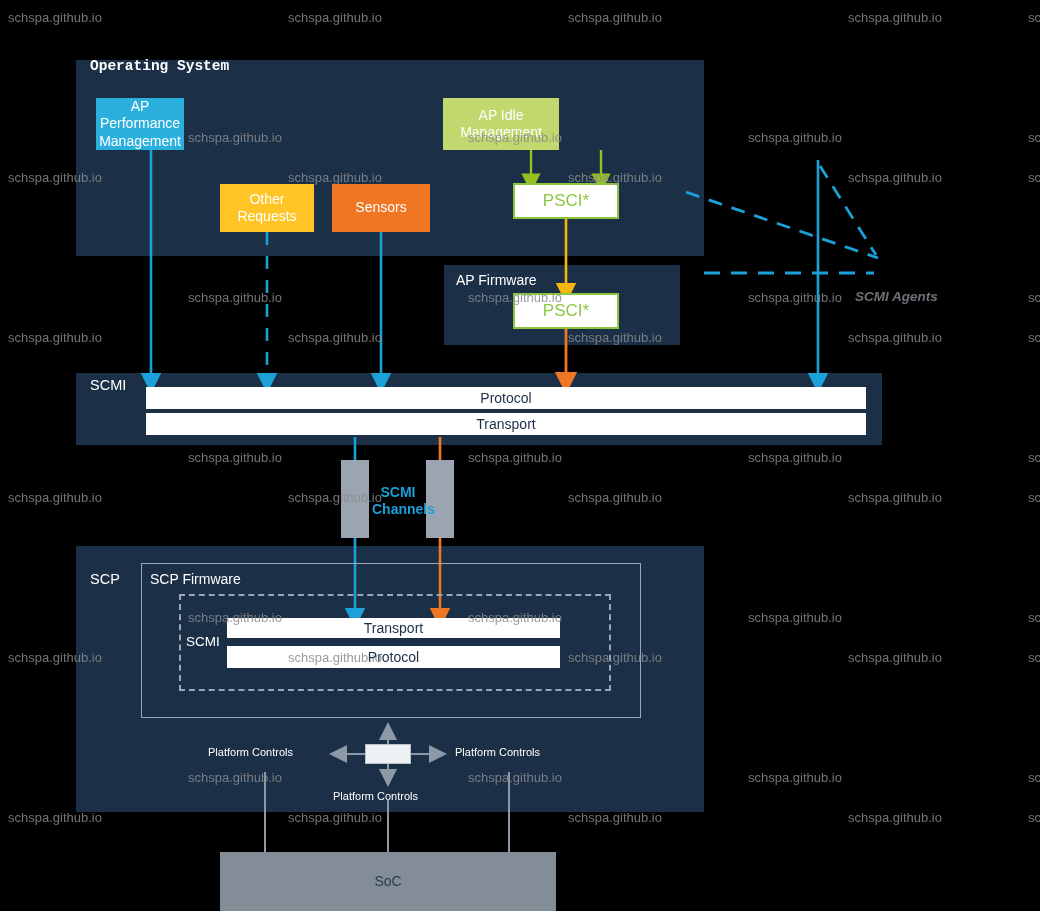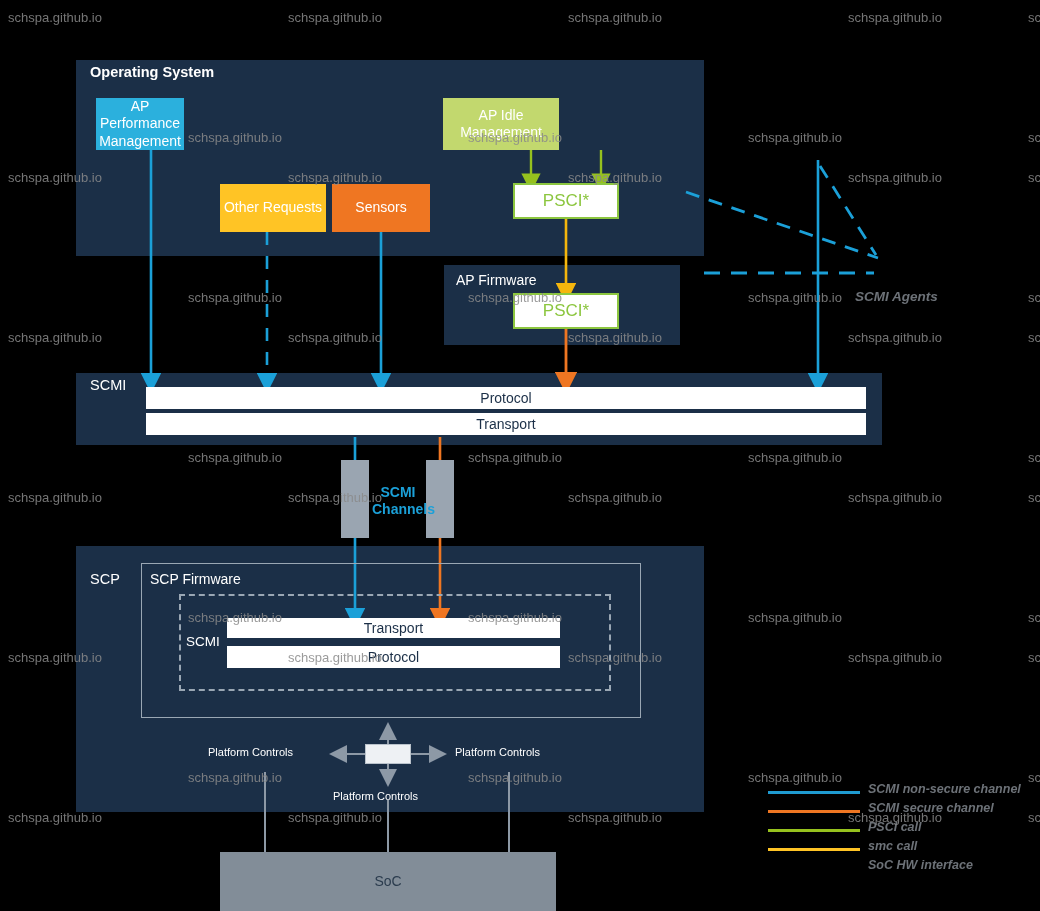--- a/index.html
+++ b/index.html
@@ -144,28 +144,28 @@
     <line x1="388" y1="754" x2="388" y2="731" stroke="#8d99a6" stroke-width="2" marker-end="url(#ar-grey)"></line>
     <line x1="388" y1="754" x2="388" y2="778" stroke="#8d99a6" stroke-width="2" marker-end="url(#ar-grey)"></line>
     <line x1="370" y1="754" x2="338" y2="754" stroke="#8d99a6" stroke-width="2" marker-end="url(#ar-grey)"></line>
     <line x1="408" y1="754" x2="438" y2="754" stroke="#8d99a6" stroke-width="2" marker-end="url(#ar-grey)"></line>
 
     <line x1="265" y1="772" x2="265" y2="876" stroke="#8d99a6" stroke-width="2" marker-end="url(#ar-grey)"></line>
     <line x1="388" y1="800" x2="388" y2="876" stroke="#8d99a6" stroke-width="2" marker-end="url(#ar-grey)"></line>
     <line x1="509" y1="772" x2="509" y2="876" stroke="#8d99a6" stroke-width="2" marker-end="url(#ar-grey)"></line>
   </svg>
 
-  <div class="panel-title" style="left:90px; top:64px; z-index:20;">Operating System</div>
+  <div class="panel-title" style="left:90px; top:58px; z-index:20;font-family:Liberation Mono, monospace;">Operating System</div>
   <div class="panel-title thin" style="left:456px; top:272px; z-index:20;">AP Firmware</div>
   <div class="sidelabel" style="left:90px; top:377px; z-index:20;">SCMI</div>
   <div class="sidelabel" style="left:90px; top:571px; z-index:20;">SCP</div>
 
   <div class="box cyan" style="left:96px; top:98px; width:88px; height:52px; z-index:20;">AP Performance Management</div>
 
-  <div class="box amber" style="left:220px; top:184px; width:106px; height:48px; z-index:20;">Other Requests</div>
+  <div class="box amber" style="left:220px; top:184px; width:94px; height:48px; z-index:20;">Other Requests</div>
 
   <div class="box orange" style="left:332px; top:184px; width:98px; height:48px; z-index:20;">Sensors</div>
 
   <div class="box lgreen" style="left:443px; top:98px; width:116px; height:52px; z-index:20;">AP Idle Management</div>
 
 
   <div class="box white-g" style="left:513px; top:183px; width:106px; height:36px; z-index:20;">PSCI*</div>
 
   <div class="box white-g" style="left:513px; top:293px; width:106px; height:36px; z-index:20;">PSCI*</div>
 
@@ -193,41 +193,20 @@
 
   <div style="position:absolute; left:365px; top:744px; width:46px; height:20px;
               background:#eef1f4; border:1px solid #b9c2cb; z-index:22;"></div>
 
   <div class="ctrl-label" style="left:208px; top:746px; z-index:22;">Platform Controls</div>
   <div class="ctrl-label" style="left:455px; top:746px; z-index:22;">Platform Controls</div>
   <div class="ctrl-label" style="left:333px; top:790px; z-index:22;">Platform Controls</div>
 
   <div class="box grey" style="left:220px; top:852px; width:336px; height:59px; z-index:20;">SoC</div>
 
-  <div id="legend" style="left:768px; top:783px; width:230px; z-index:30;">
-    <div class="lg-row">
-      <div class="lg-swatch" style="background:#1f9bd1;"></div>
-      <div class="lg-text">SCMI non-secure channel</div>
-    </div>
-    <div class="lg-row">
-      <div class="lg-swatch" style="background:#ef7622;"></div>
-      <div class="lg-text">SCMI secure channel</div>
-    </div>
-    <div class="lg-row">
-      <div class="lg-swatch" style="background:#96c11e;"></div>
-      <div class="lg-text">PSCI call</div>
-    </div>
-    <div class="lg-row">
-      <div class="lg-swatch" style="background:#ffc425;"></div>
-      <div class="lg-text">smc call</div>
-    </div>
-    <div class="lg-row">
-      <div class="lg-text">SoC HW interface</div>
-    </div>
-  </div>
 
   <div id="watermarks">
       <div class="wm" style="left: 8px; top: 10px;">schspa.github.io</div>
       <div class="wm" style="left: 288px; top: 10px;">schspa.github.io</div>
       <div class="wm" style="left: 568px; top: 10px;">schspa.github.io</div>
       <div class="wm" style="left: 848px; top: 10px;">schspa.github.io</div>
       <div class="wm" style="left: 1028px; top: 10px;">schspa.github.io</div>
       <div class="wm" style="left: 8px; top: 170px;">schspa.github.io</div>
       <div class="wm" style="left: 288px; top: 170px;">schspa.github.io</div>
       <div class="wm" style="left: 568px; top: 170px;">schspa.github.io</div>

